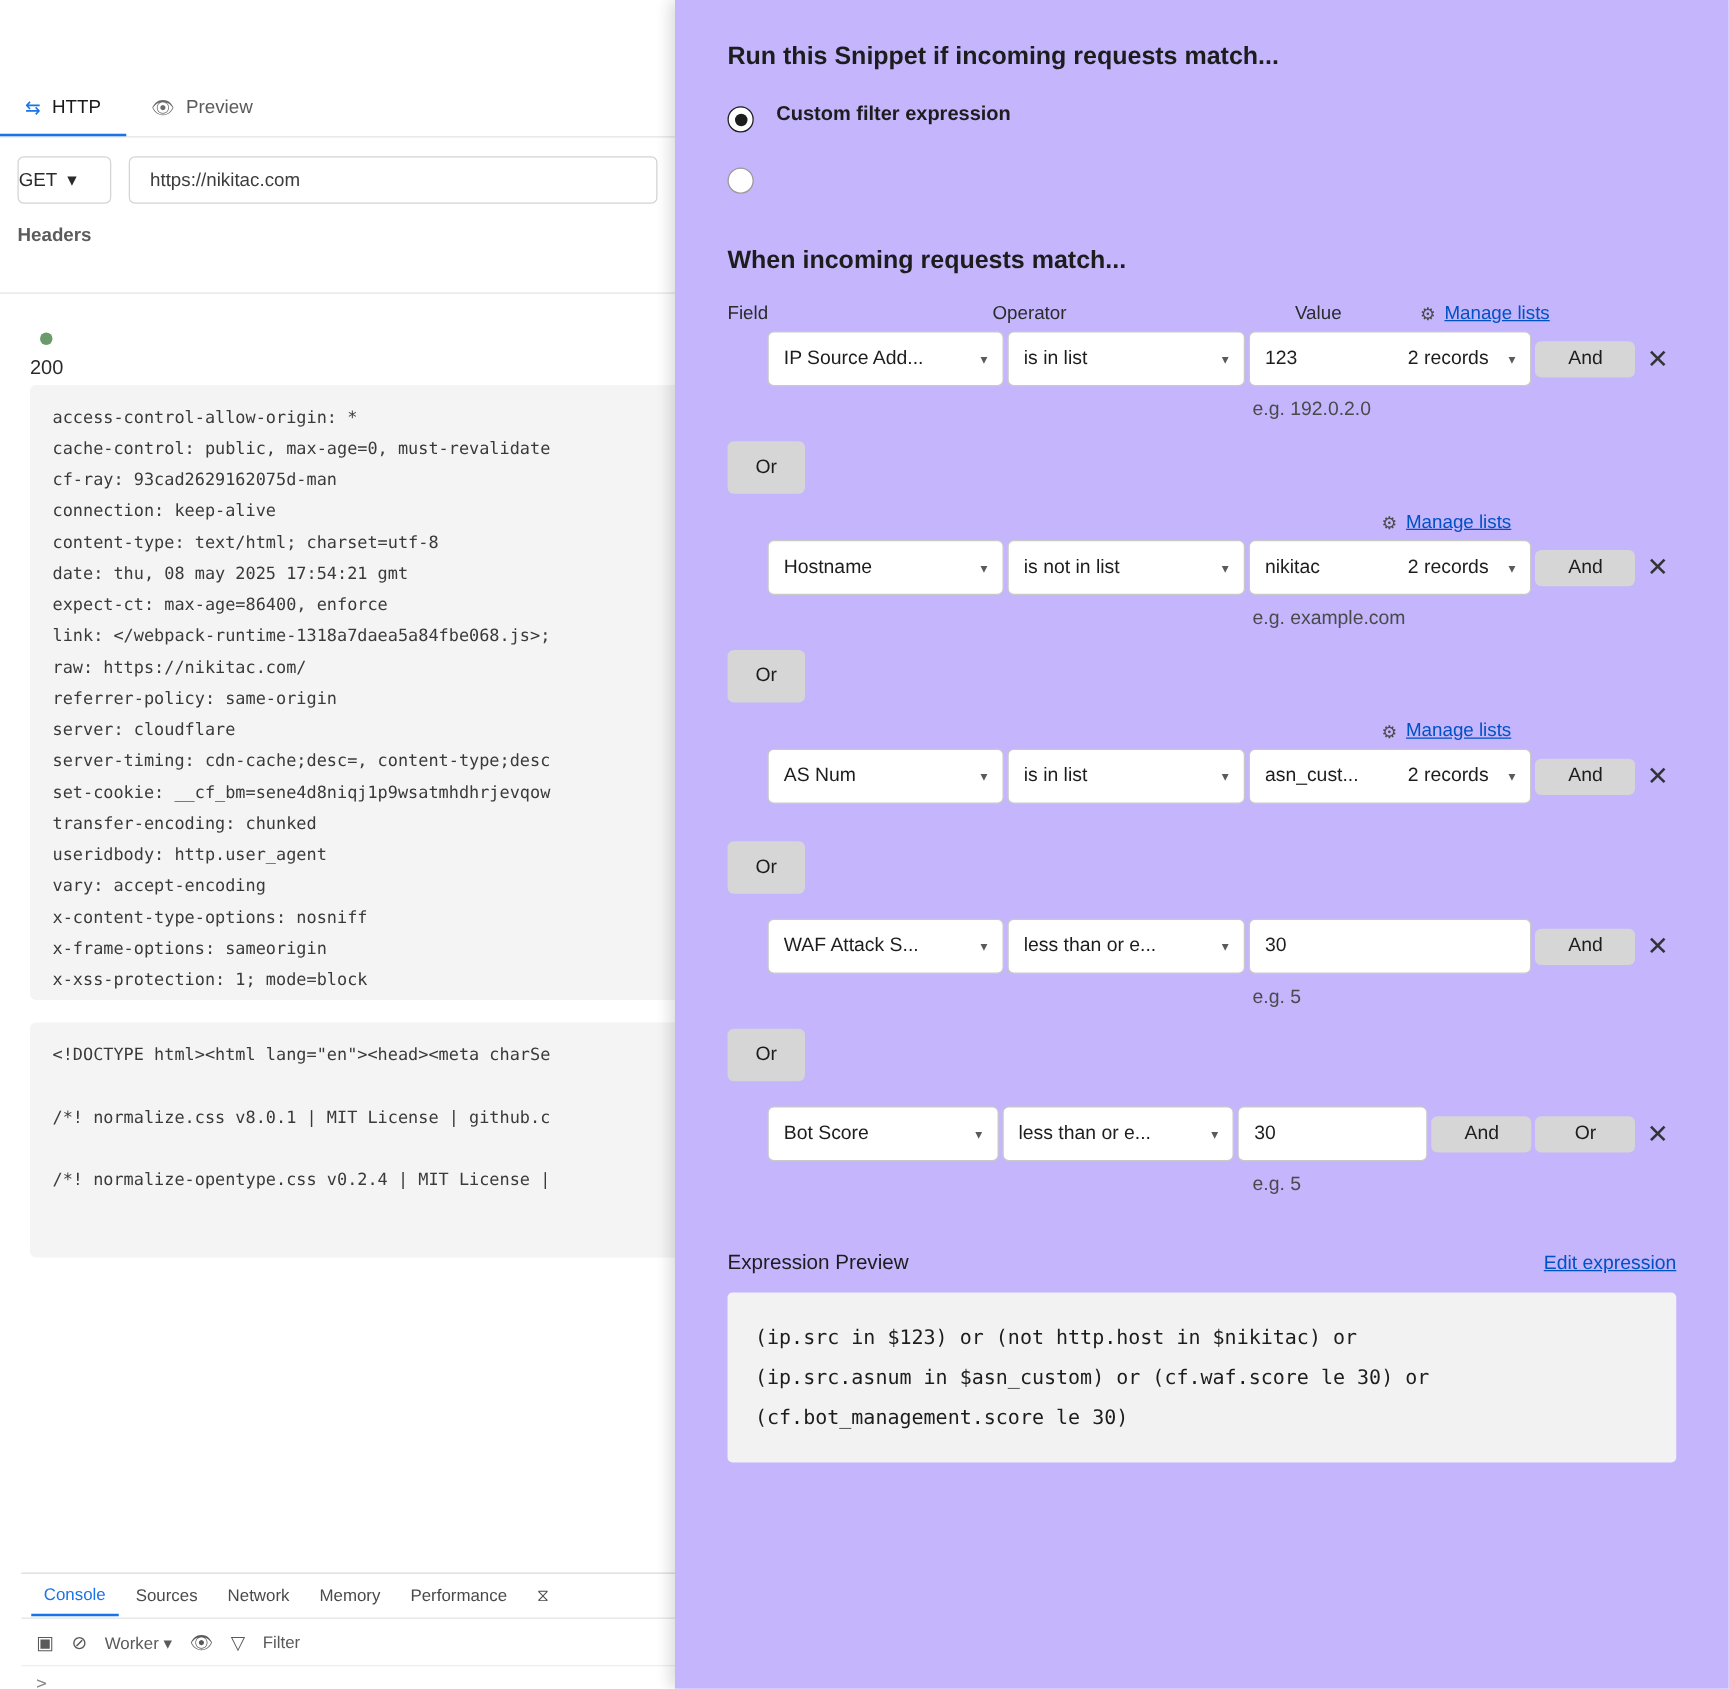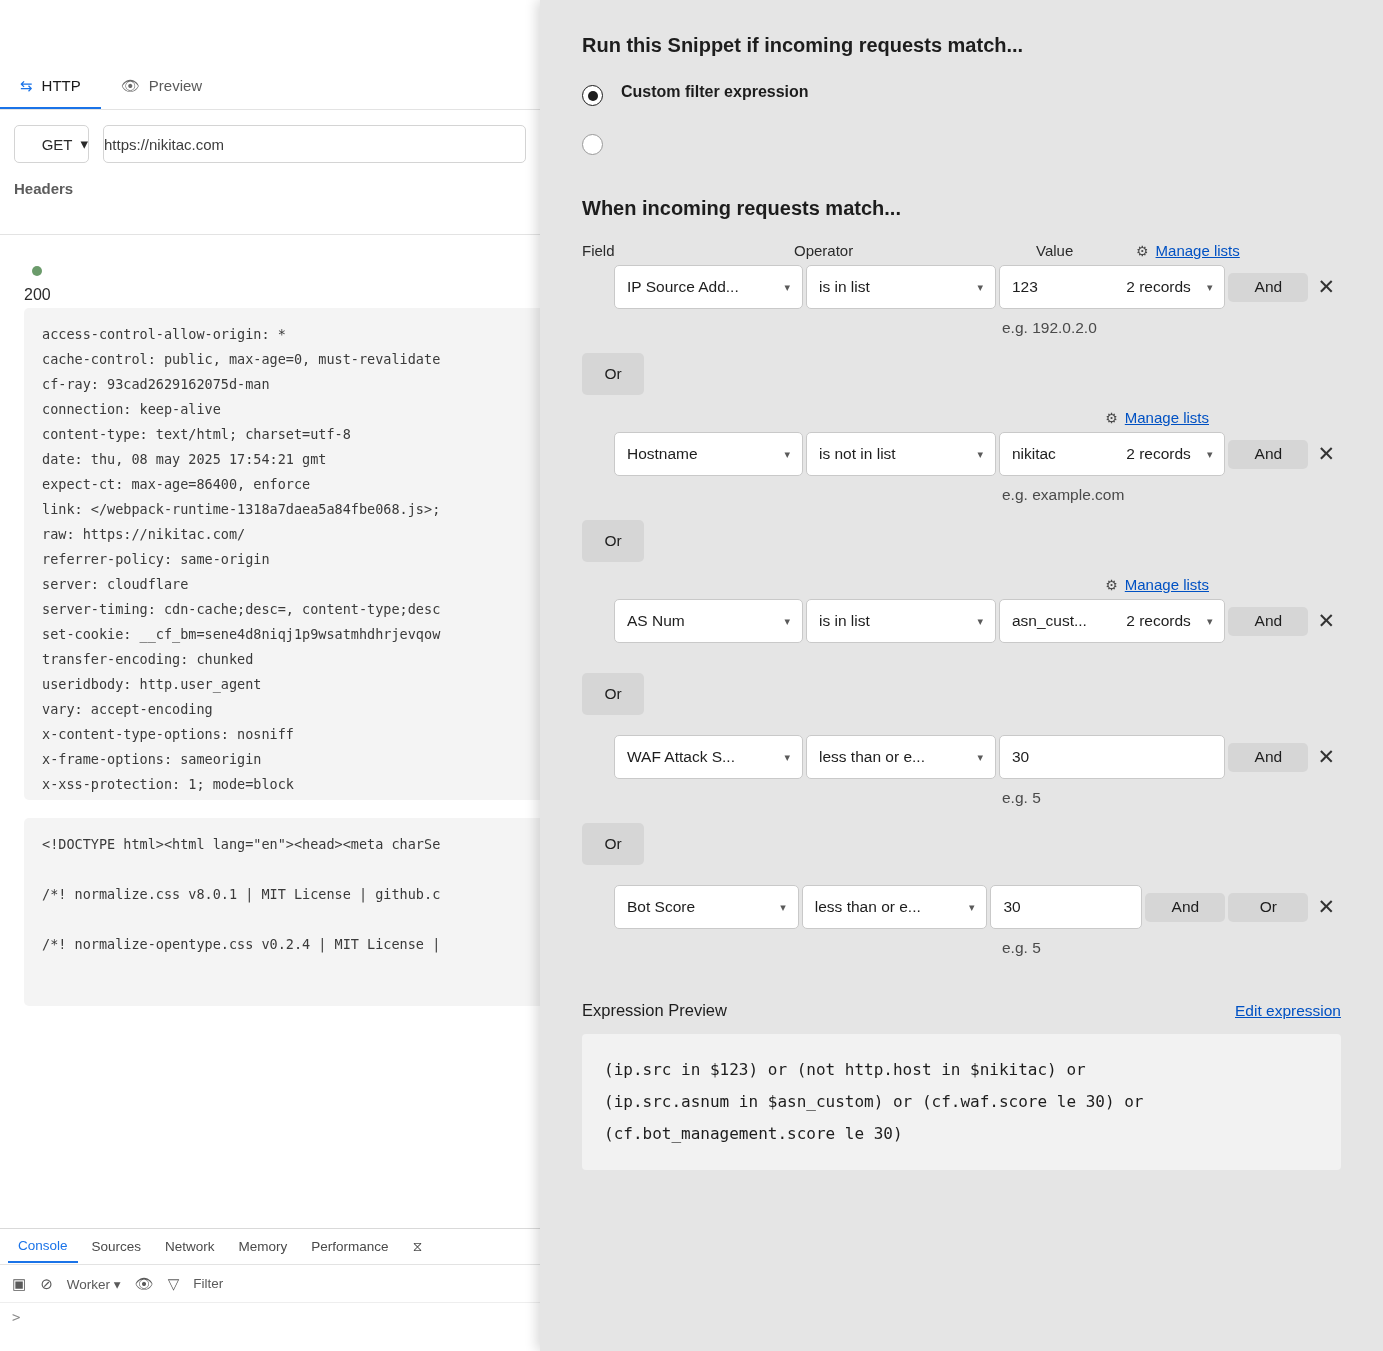--- a/index.html
+++ b/index.html
@@ -35,26 +35,26 @@
   .tab.active { color: #1a1a1a; border-bottom: 2px solid #1a73e8; }
   .tab .gl { font-size: 15px; color: #6a6a6a; }
   .tab.active .gl { color: #1a73e8; }
 
   .reqrow {
     position: absolute; top: 120px; left: 0; width: 540px; height: 48px;
     display: flex; align-items: center; gap: 14px; padding: 0 14px;
   }
   .method {
     width: 75px; height: 38px; border: 1px solid #d4d4d4; border-radius: 5px;
-    display: flex; align-items: center; justify-content: flex-end; gap: 8px;
+    display: flex; align-items: center; justify-content: flex-start; gap: 8px;
     font-size: 15px; color: #2a2a2a; background: #fff; cursor: pointer;
   }
   .urlbox {
     flex: 1; height: 38px; border: 1px solid #d4d4d4; border-radius: 5px;
-    display: flex; align-items: center; padding: 0 0;
+    display: flex; align-items: center; padding: 0 16px;
     font-size: 15px; color: #3c3c3c; background: #fff;
   }
   .headers-label {
     position: absolute; top: 180px; left: 14px;
     font-size: 15px; font-weight: bold; color: #5c5c5c;
   }
   .headers-rule {
     position: absolute; top: 234px; left: 0; width: 540px; height: 1px; background: #e3e3e3;
   }
   .status {
@@ -68,37 +68,37 @@
     background: #f4f4f4; border-radius: 5px;
     font-family: "DejaVu Sans Mono", monospace;
     font-size: 13.5px; line-height: 25px; color: #3a3a3a;
     padding: 14px 18px; white-space: pre; overflow: hidden;
   }
   #hdrs { top: 308px; height: 492px; }
   #body { top: 818px; height: 188px; }
 
   
   .dt {
-    position: absolute; left: 0; bottom: 0; width: 540px; height: 123px;
+    position: absolute; left: 17px; bottom: 0; width: 540px; height: 93px;
     border-top: 1px solid #d9d9d9; background: #fff;
   }
   .dt-tabs { display: flex; align-items: center; height: 36px; padding: 0 8px; gap: 4px;
              border-bottom: 1px solid #e3e3e3; }
   .dt-tab { font-size: 13.5px; color: #4a4a4a; padding: 8px 10px; cursor: pointer; }
   .dt-tab.active { color: #1a73e8; border-bottom: 2px solid #1a73e8; }
   .dt-tools { display: flex; align-items: center; height: 38px; gap: 14px; padding: 0 12px;
               border-bottom: 1px solid #eee; color: #5a5a5a; font-size: 13.5px; }
   .dt-tools .ic { font-size: 15px; color: #5a5a5a; cursor: pointer; }
   .dt-prompt { padding: 6px 12px; font-size: 14px; color: #8a8a8a; font-family: "DejaVu Sans Mono", monospace; }
 
   
   #right {
     position: absolute; left: 540px; top: 0;
     width: 843px; height: 1351px;
-    background: #e5e5e5;
+    background: #c4b5fd;
     box-shadow: -3px 0 12px rgba(0,0,0,0.16);
     padding: 0 42px;
     overflow: hidden;
   }
   h2.sec {
     font-size: 20px; font-weight: bold; color: #1d1d1d;
     margin: 34px 0 0 0;
   }
   .radio-row { display: flex; align-items: flex-start; gap: 18px; margin-top: 26px; }
   .radio {

